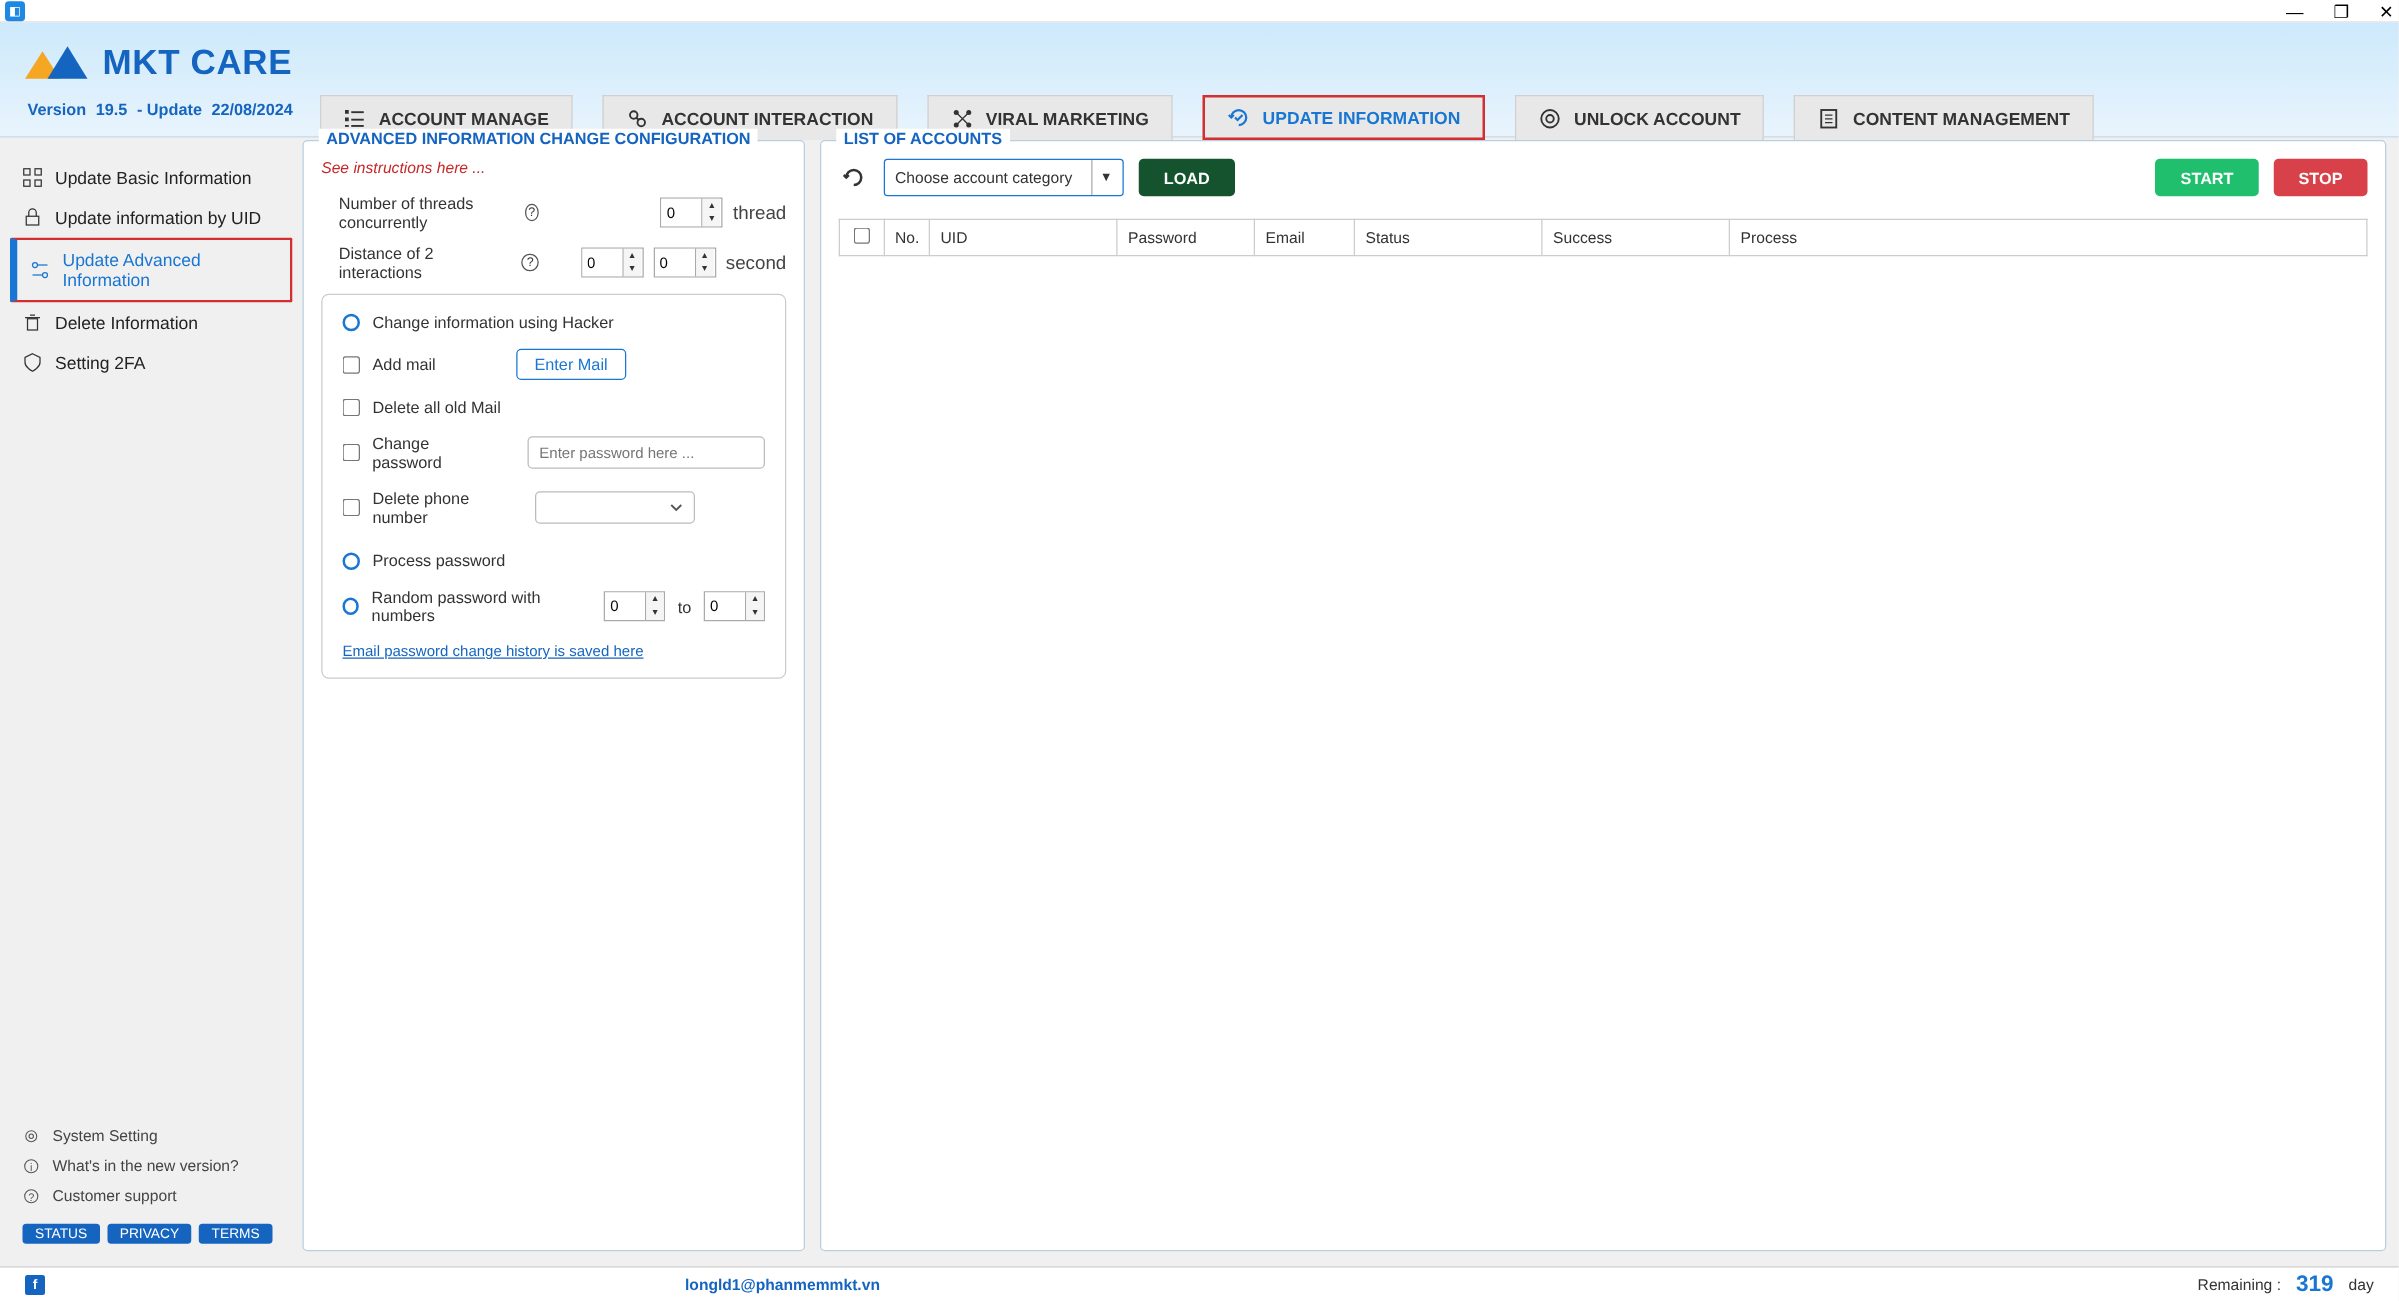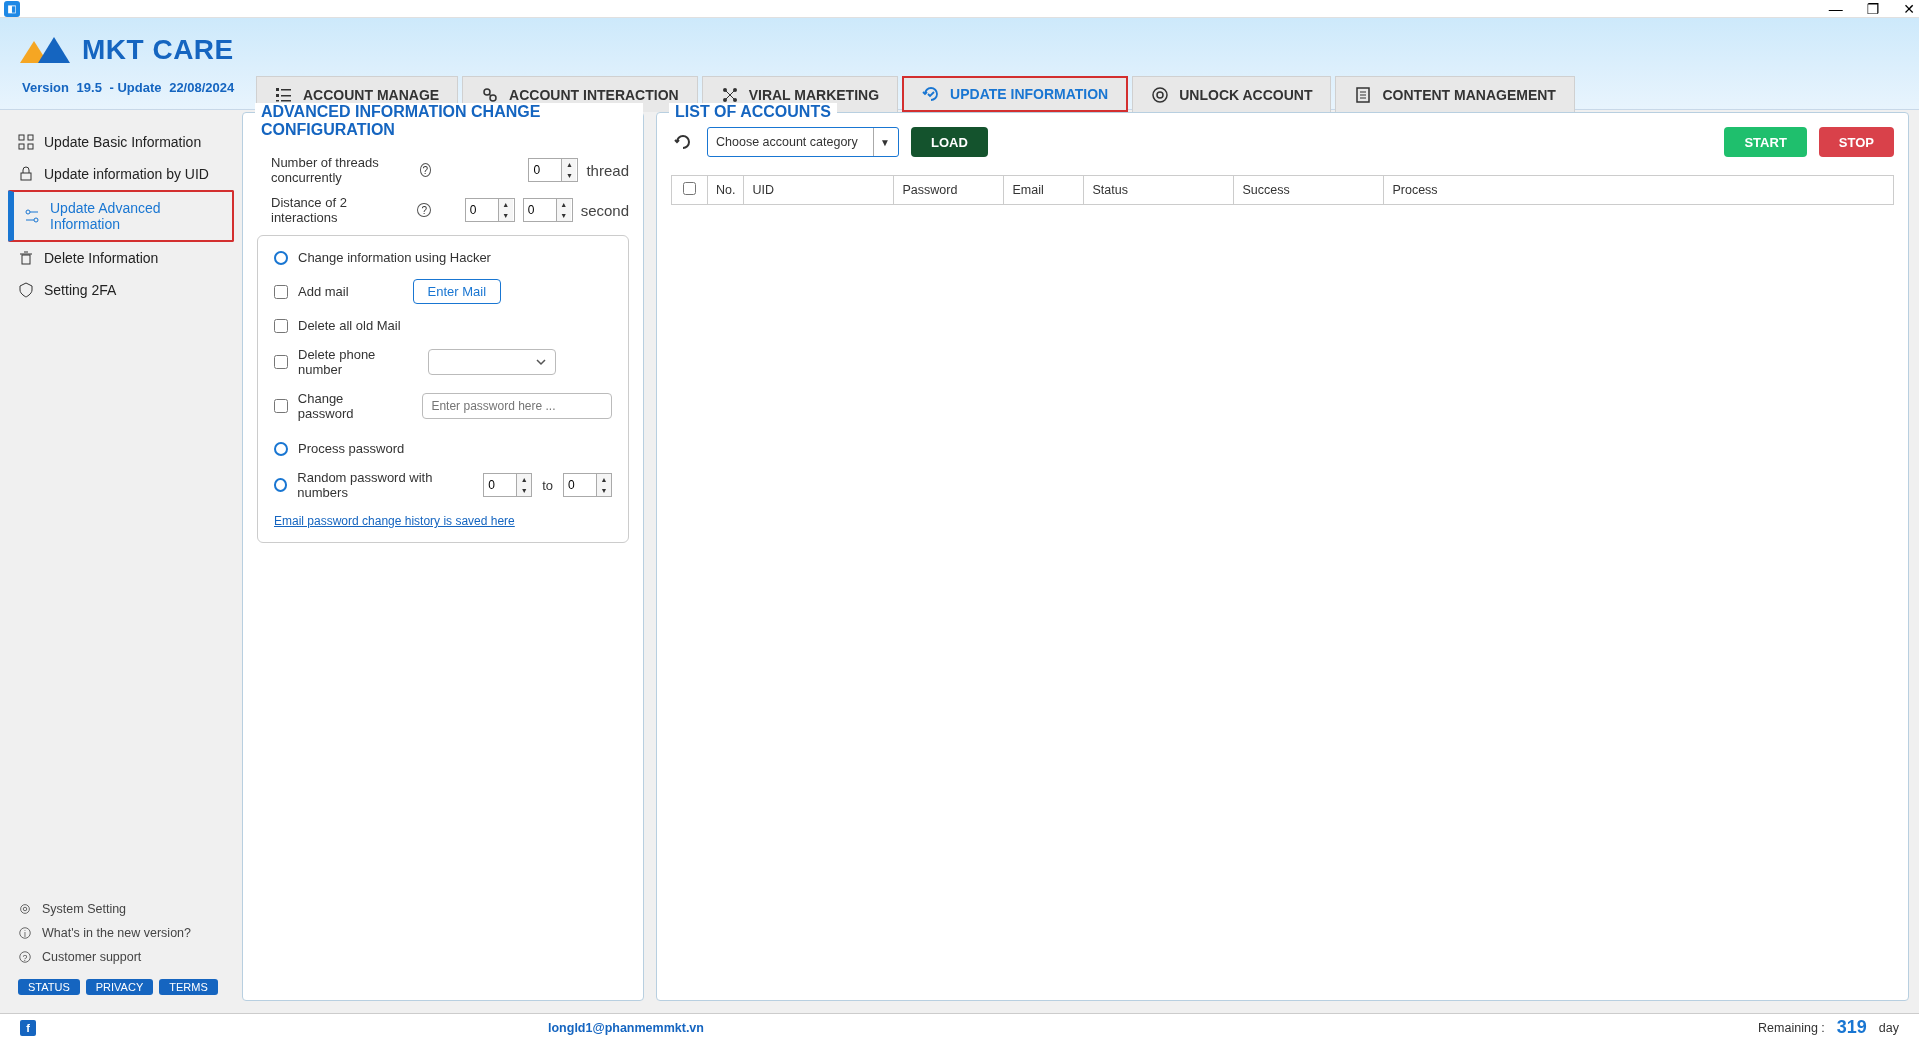--- a/index.html
+++ b/index.html
@@ -12,21 +12,21 @@
 .titlebar .window-controls span { font-size: 14px; cursor: pointer; font-family: Arial; }
 
 
 .header-region { background: linear-gradient(180deg, #cde9fb 0%, #e8f4fd 100%); position: relative; height: 92px; border-bottom: 1px solid #c8d8e8; }
 .logo-area { position: absolute; left: 20px; top: 16px; display: flex; align-items: center; gap: 6px; }
 .logo-shape { width: 56px; height: 30px; position: relative; }
 .brand-text { font-size: 28px; font-weight: 800; color: #1565c0; letter-spacing: 0.5px; }
 .version-line { position: absolute; left: 22px; top: 62px; font-size: 13px; color: #1565c0; font-weight: 600; }
 .version-line .num { margin: 0 4px; }
 
-.top-tabs { position: absolute; left: 256px; top: 58px; display: flex; gap: 4px; align-items: flex-end; }
+.top-tabs { position: absolute; left: 256px; top: 58px; display: flex; gap: 24px; align-items: flex-end; }
 .top-tab { background: #e8e8e8; border: 1px solid #d0d0d0; height: 36px; display: flex; align-items: center; gap: 10px; padding: 0 18px; font-size: 14px; font-weight: 700; color: #333; cursor: pointer; border-bottom: none; }
 .top-tab.active { border: 2px solid #d32f2f; color: #1976d2; }
 .top-tab .ticon { width: 18px; height: 18px; display: inline-flex; align-items: center; justify-content: center; }
 
 
 .main { position: absolute; top: 112px; left: 0; right: 0; bottom: 30px; display: flex; }
 .sidebar { width: 242px; padding: 14px 8px 10px 8px; display: flex; flex-direction: column; }
 .side-item { display: flex; align-items: center; gap: 10px; padding: 8px 10px; font-size: 14px; color: #222; cursor: pointer; border-radius: 2px; }
 .side-item.active { color: #1976d2; border: 2px solid #d32f2f; border-left: 6px solid #1976d2; }
 .side-item .sicon { width: 16px; height: 16px; display: inline-flex; align-items: center; justify-content: center; }
@@ -34,21 +34,21 @@
 .sidebar-bottom { padding: 6px 10px; }
 .sb-link { display: flex; align-items: center; gap: 10px; font-size: 12.5px; color: #444; padding: 5px 0; cursor: pointer; }
 .sb-badges { display: flex; gap: 6px; margin-top: 10px; }
 .sb-badge { background: #1565c0; color: #fff; font-size: 11px; padding: 2px 10px; border-radius: 3px; cursor: pointer; }
 
 
 .panels { flex: 1; display: flex; gap: 12px; padding: 0 10px 10px 0; }
 .panel { border: 1px solid #b8cfe0; border-radius: 4px; background: #fff; position: relative; padding: 14px 14px; }
 .panel.left-p { width: 402px; }
 .panel.right-p { flex: 1; }
-.panel-title { position: absolute; top: -10px; left: 12px; background: #fff; padding: 0 6px; font-size: 16px; font-weight: 700; color: #1565c0; }
+.panel-title { position: absolute; top: -10px; left: 12px; background: #fff; padding: 0 6px; font-size: 13px; font-weight: 700; color: #1565c0; }
 
 .instruction-link { color: #c62828; font-style: italic; font-size: 12.5px; margin-bottom: 14px; display: block; cursor: pointer; }
 
 .form-row { display: flex; align-items: center; gap: 8px; margin-bottom: 10px; font-size: 13px; color: #333; padding-left: 14px; }
 .form-row .lbl { flex: 0 0 160px; display: flex; align-items: center; gap: 6px; }
 .help-icon { width: 14px; height: 14px; border: 1px solid #555; border-radius: 50%; display: inline-flex; align-items: center; justify-content: center; font-size: 10px; }
 .spin-input { width: 50px; height: 24px; border: 1px solid #aaa; display: flex; align-items: center; }
 .spin-input input { border: none; width: 32px; height: 100%; padding: 0 4px; font-size: 12px; outline: none; }
 .spin-input .spin-btns { display: flex; flex-direction: column; border-left: 1px solid #aaa; }
 .spin-input .spin-btns span { width: 14px; height: 11px; font-size: 7px; display: flex; align-items: center; justify-content: center; cursor: pointer; background: #f5f5f5; }
@@ -326,33 +326,33 @@
           <input type="checkbox" style="">
           <span>Add mail</span>
           <button class="enter-mail-btn">Enter Mail</button>
         </div>
         <div class="opt-row">
           <input type="checkbox" style="">
           <span>Delete all old Mail</span>
         </div>
         <div class="opt-row">
           <input type="checkbox" style="">
+          <span style="width:96px">Change password</span>
+          <input class="pw-input" type="text" placeholder="Enter password here ..." style="">
+        </div>
+        <div class="opt-row">
+          <input type="checkbox" style="">
           <span style="width:116px">Delete phone number</span>
           <div class="dd-select">
             <span>
                 <svg width="12" height="12" viewBox="0 0 12 12">
                   <polyline points="2,4 6,8 10,4" fill="none" stroke="#555" stroke-width="1.5"></polyline>
                 </svg>
               </span>
           </div>
-        </div>
-        <div class="opt-row">
-          <input type="checkbox" style="">
-          <span style="width:96px">Change password</span>
-          <input class="pw-input" type="text" placeholder="Enter password here ..." style="">
         </div>
         <div class="opt-row" style="margin-top:20px">
           <input type="radio" class="radio-blue" style="">
           <span>Process password</span>
         </div>
         <div class="opt-row">
           <input type="radio" class="radio-blue" style="">
           <span>Random password with numbers</span>
           <div class="spin-input">
             <input type="text" value="0" style="">

